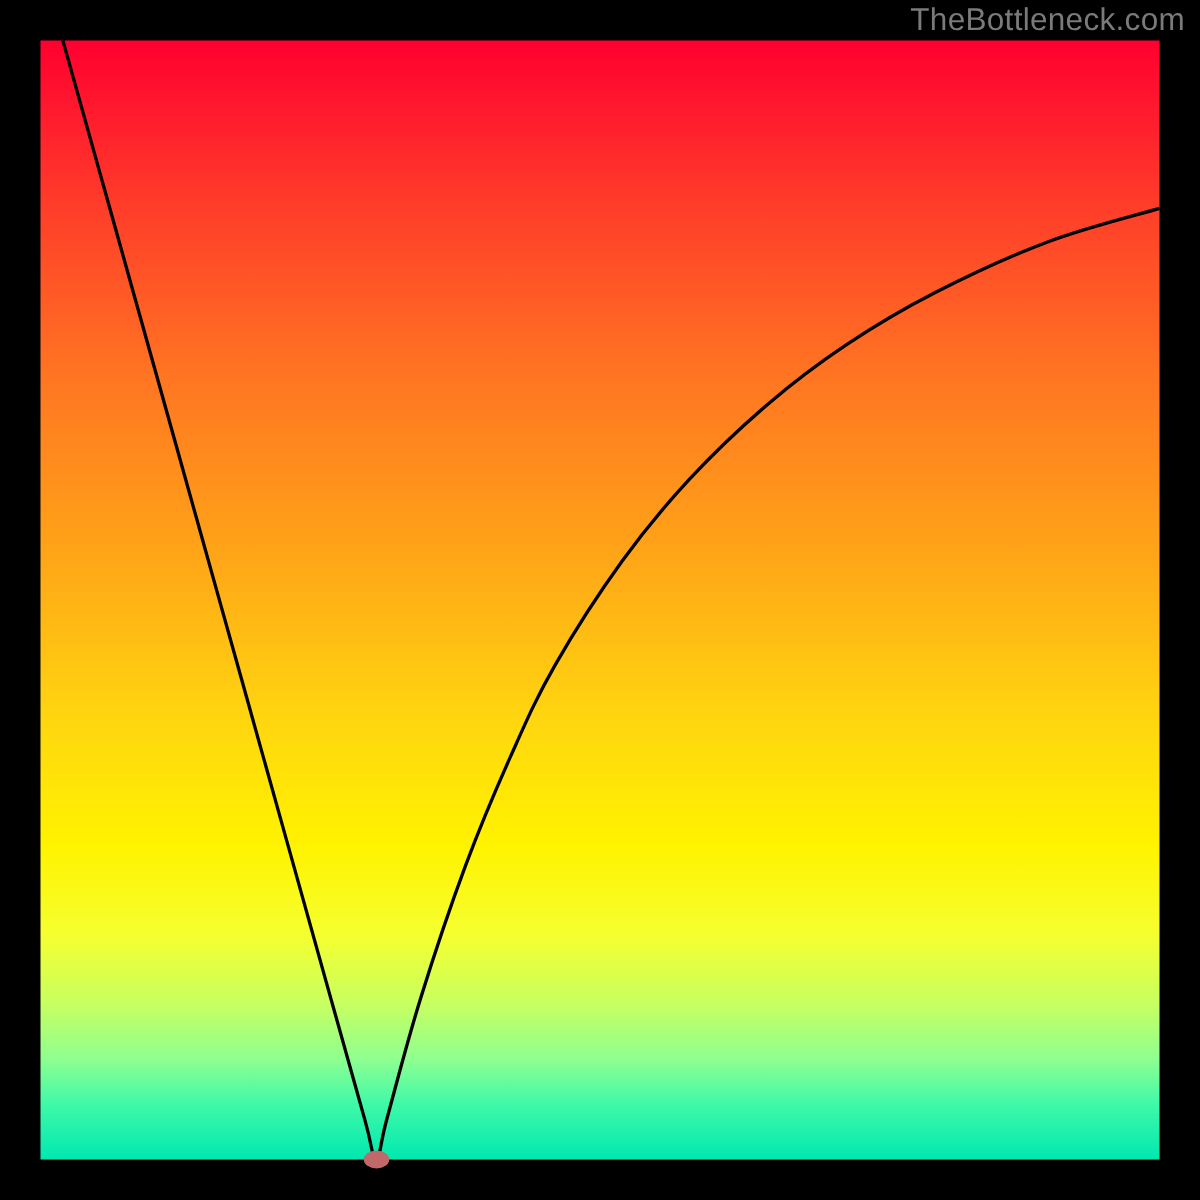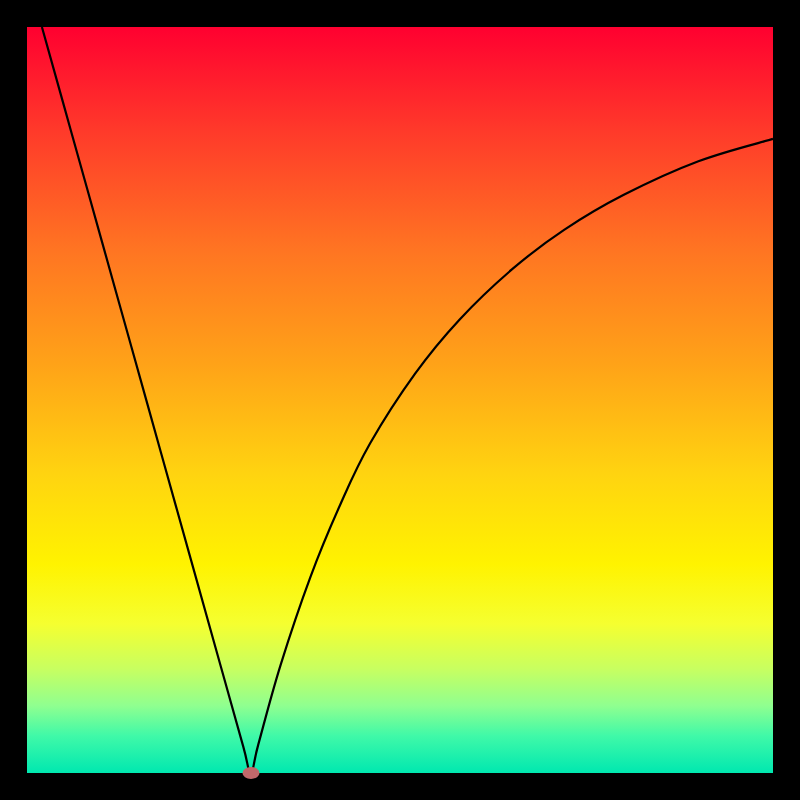--- a/index.html
+++ b/index.html
@@ -71,13 +71,14 @@
 
   <div class="plot-area">
 
     <svg class="curve" viewBox="0 0 746 746" preserveAspectRatio="none">
       <path d="M 14.92 0.00 C 20.29 19.20, 34.02 68.27, 44.76 106.68 C 55.50 145.08, 63.86 174.95, 74.60 213.36 C 85.34 251.76, 93.70 281.63, 104.44 320.03 C 115.18 358.44, 123.54 388.31, 134.28 426.71 C 145.02 465.12, 153.38 494.99, 164.12 533.39 C 174.86 571.79, 184.56 606.50, 193.96 640.07 C 203.36 673.64, 210.97 700.82, 216.34 719.89 C 221.71 738.96, 221.11 746.40, 223.80 746.00 C 226.49 745.60, 225.89 737.12, 231.26 717.65 C 236.63 698.18, 244.24 668.04, 253.64 637.83 C 263.04 607.62, 272.74 578.67, 283.48 549.80 C 294.22 520.93, 302.58 501.48, 313.32 477.44 C 324.06 453.40, 329.73 439.77, 343.16 416.27 C 356.59 392.77, 371.81 369.18, 387.92 346.89 C 404.03 324.60, 415.22 311.23, 432.68 292.43 C 450.14 273.63, 466.10 258.56, 484.90 242.45 C 503.70 226.34, 516.98 216.34, 537.12 202.91 C 557.26 189.48, 572.63 180.20, 596.80 167.85 C 620.97 155.50, 644.54 144.35, 671.40 134.28 C 698.26 124.21, 732.57 115.93, 746.00 111.90" fill="none" stroke="#000" stroke-width="2.2"></path>
     </svg>
 
     <div class="marker" style="left: 223.8px; top: 746px; background: rgb(193, 104, 106);"></div>
   </div>
 
+  <div class="watermark">TheBottleneck.com</div>
 </div>
 
 </body></html>

